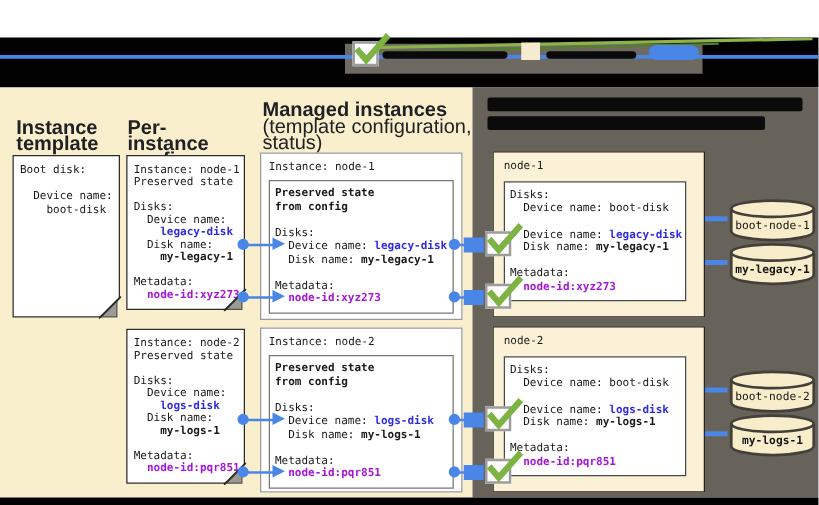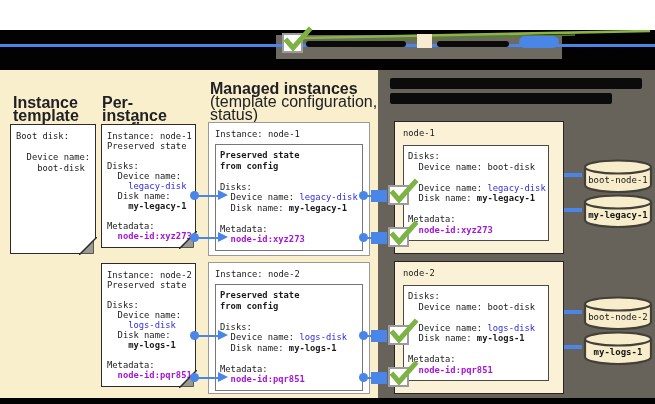--- a/index.html
+++ b/index.html
@@ -25,21 +25,21 @@
   .bottom-strip{left:0;top:398px;width:655px;height:6px;background:#020202;}
   .head-bar{background:#0b0b0b;border-radius:2px;height:11px;}
 
   .col-head{font-size:16px;font-weight:bold;color:#202124;line-height:13px;}
   .col-head .sub{font-weight:normal;}
 
   .mono, .ln{font-family:"DejaVu Sans Mono","Liberation Mono",monospace;font-size:8.8px;color:#1a1a1a;}
   .ln{white-space:pre;line-height:10px;height:10px;}
   .lh105 .ln{line-height:10.5px;height:10.5px;}
   .seg.b{font-weight:bold;}
-  .seg.blue{color:#2f2be0;font-weight:normal;}
+  .seg.blue{color:#2f2be0;font-weight:bold;}
   .seg.mag{color:#a516db;font-weight:bold;}
 
   .doc-card{background:#fff;border:1.5px solid #2b2b2b;box-sizing:border-box;padding:6px 4px 6px 5px;}
   .dogear{position:absolute;right:-1.5px;bottom:-1.5px;}
 
   .managed-card{background:#fff;border:1.2px solid #9a9a9a;box-sizing:border-box;}
   .managed-title{position:absolute;left:6px;top:6px;}
   .inner-box{position:absolute;left:6px;top:21px;right:6px;border:1.2px solid #777;
              box-sizing:border-box;padding:5px 4px;background:#fff;}
 

